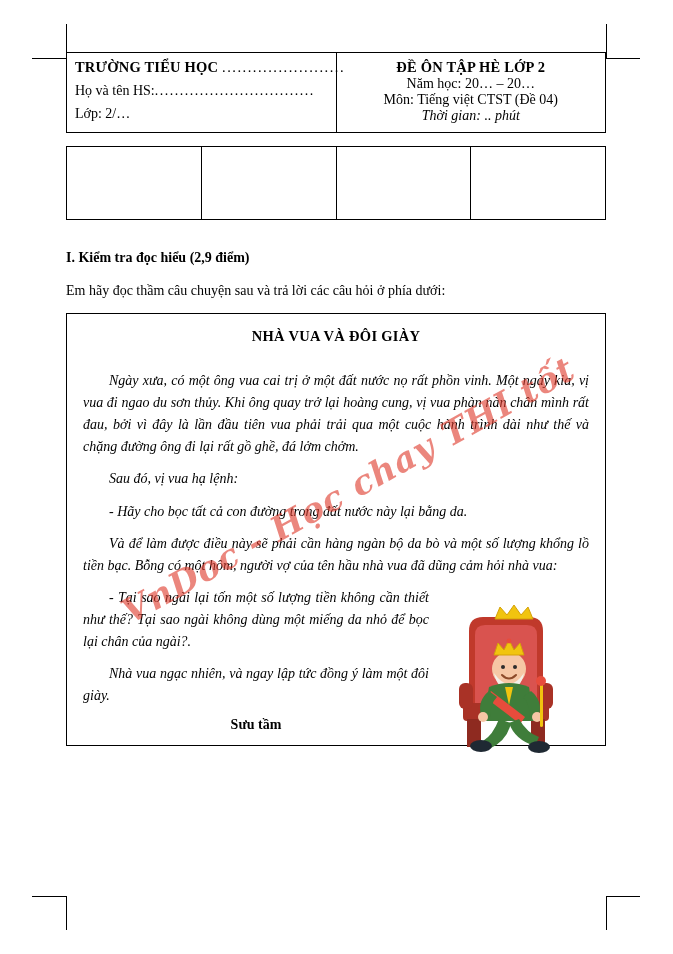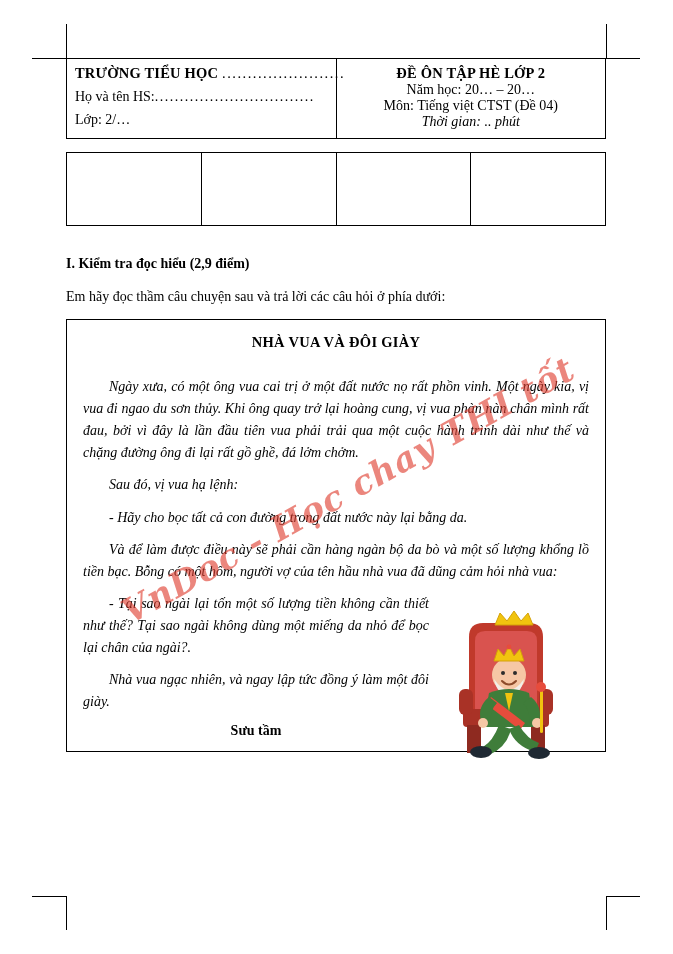--- a/index.html
+++ b/index.html
@@ -21,21 +21,21 @@
     position: absolute;
     background: #000;
   }
   .crop.v { width: 1px; height: 34px; }
   .crop.h { height: 1px; width: 34px; }
 
   
   .page {
     position: absolute;
     left: 66px;
-    top: 58px;
+    top: 52px;
     width: 540px;
   }
 
   
   .header-table {
     width: 100%;
     border-collapse: collapse;
     table-layout: fixed;
   }
   .header-table td {

